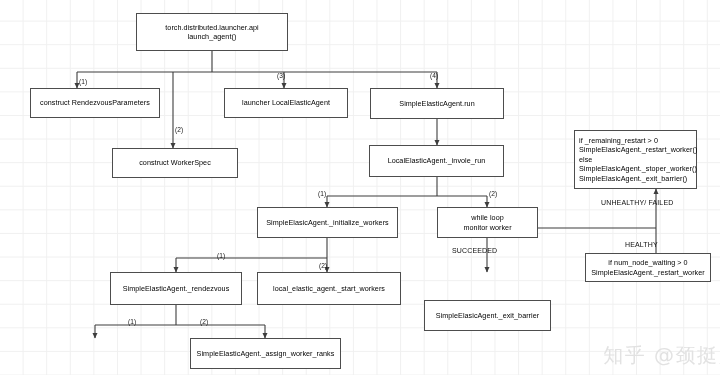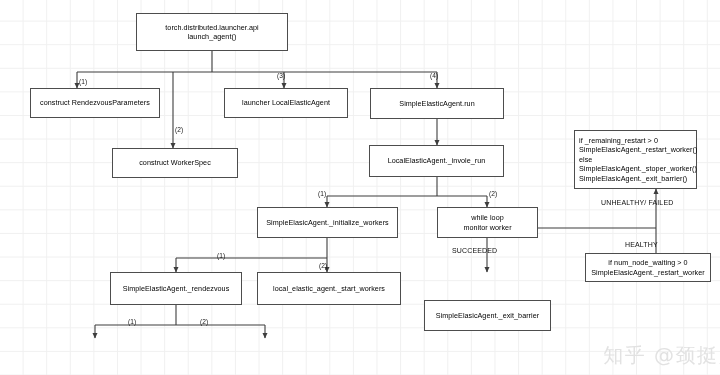--- a/index.html
+++ b/index.html
@@ -181,20 +181,23 @@
 
   <div class="node" style="left:257px; top:272px; width:144px; height:33px;justify-content:flex-end;">
     <span class="node-text">local_elastic_agent._start_workers</span>
   </div>
 
   <div class="node" style="left:424px; top:272px; width:127px; height:31px;margin-top:28px;">
     <span class="node-text">SimpleElasicAgent._exit_barrier</span>
   </div>
 
 
+  <div class="node" style="left:190px; top:338px; width:151px; height:31px;">
+    <span class="node-text">SimpleElasticAgent._assign_worker_ranks</span>
+  </div>
 
   <div class="node left-align" style="left:574px; top:130px; width:123px; height:59px;">
     <span class="node-text">if _remaining_restart &gt; 0
   SimpleElasicAgent._restart_worker()
 else
   SimpleElasicAgent._stoper_worker()
   SimpleElasicAgent._exit_barrier()</span>
   </div>
 
   <div class="node" style="left:585px; top:253px; width:126px; height:29px;">

